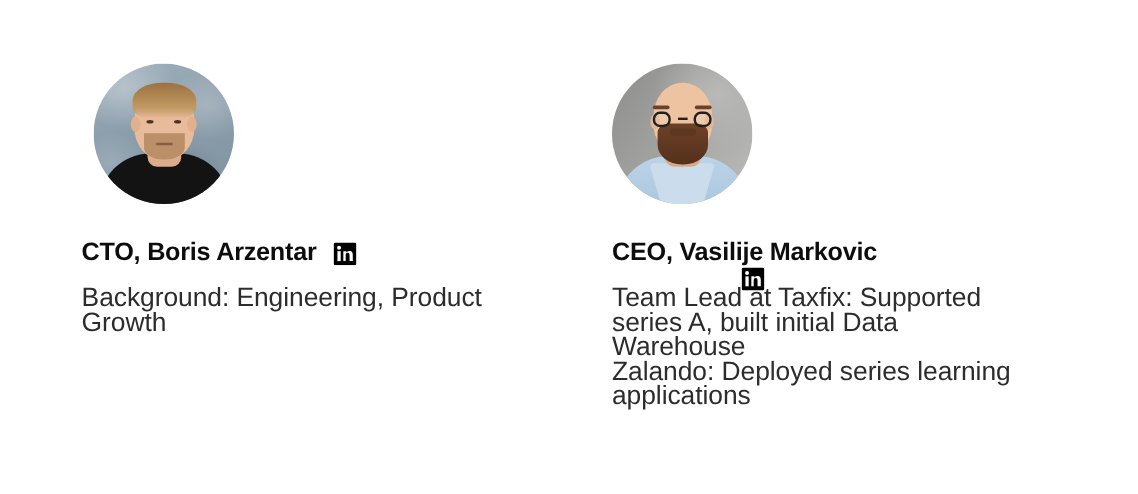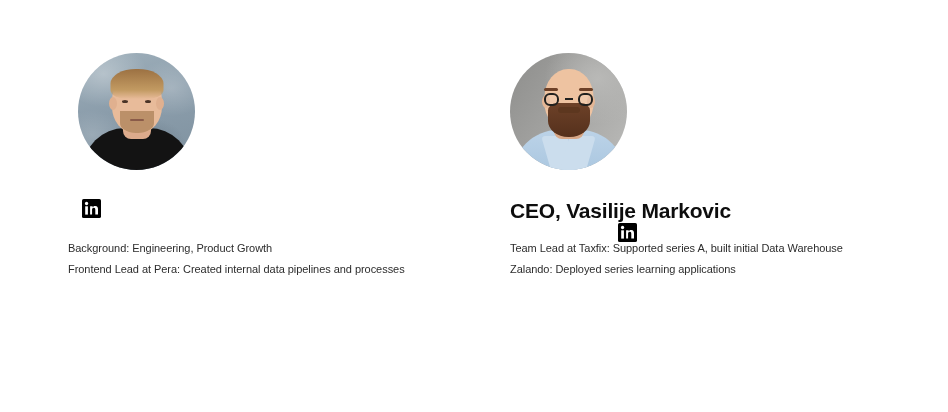--- a/index.html
+++ b/index.html
@@ -212,21 +212,21 @@
     height: 19px;
     line-height: 0;
     flex: none;
   }
   .li-icon svg { display: block; }
 
   .bio {
     position: absolute;
     left: 0;
     top: 185px;
-    font-size: 11px;
+    font-size: 22px;
     line-height: 20.6px;
     color: #2c2c2c;
     letter-spacing: -0.05px;
     width: 360px;
   }
   .member-right .bio { width: 352px; }
   .bio-line { display: block; white-space: normal; }
 </style>
 </head>
 <body>
@@ -243,33 +243,33 @@
       <div class="av1-ear-l"></div>
       <div class="av1-ear-r"></div>
       <div class="av1-hair"></div>
       <div class="av1-eye-l"></div>
       <div class="av1-eye-r"></div>
       <div class="av1-beard"></div>
       <div class="av1-mouth"></div>
     </div>
 
     <div class="name-row">
+      <span class="name-text">CTO, Boris Arzentar</span>
       <a class="li-icon" href="#">
         <svg width="19" height="19" viewBox="0 0 19 19" xmlns="http://www.w3.org/2000/svg">
           <rect x="0" y="0" width="19" height="19" rx="1.6" fill="#000000"></rect>
           <rect x="3.2" y="7.3" width="2.7" height="8.3" fill="#ffffff"></rect>
           <circle cx="4.55" cy="4.5" r="1.65" fill="#ffffff"></circle>
           <path d="M8.1 7.3h2.55v1.15h.04c.38-.67 1.25-1.35 2.5-1.35 2.35 0 2.81 1.45 2.81 3.45v4.95h-2.7v-4.4c0-1.05-.02-2.4-1.5-2.4-1.5 0-1.73 1.13-1.73 2.32v4.48H8.1z" fill="#ffffff"></path>
         </svg>
       </a>
     </div>
 
     <div class="bio">
       <span class="bio-line">Background: Engineering, Product Growth</span>
-      <span class="bio-line">Frontend Lead at Pera: Created internal data pipelines and processes</span>
     </div>
   </div>
 
   <div class="member member-right">
 
     <div class="avatar">
       <div class="av2-bg"></div>
       <div class="av2-shirt"></div>
       <div class="av2-collar-l"></div>
       <div class="av2-collar-r"></div>

